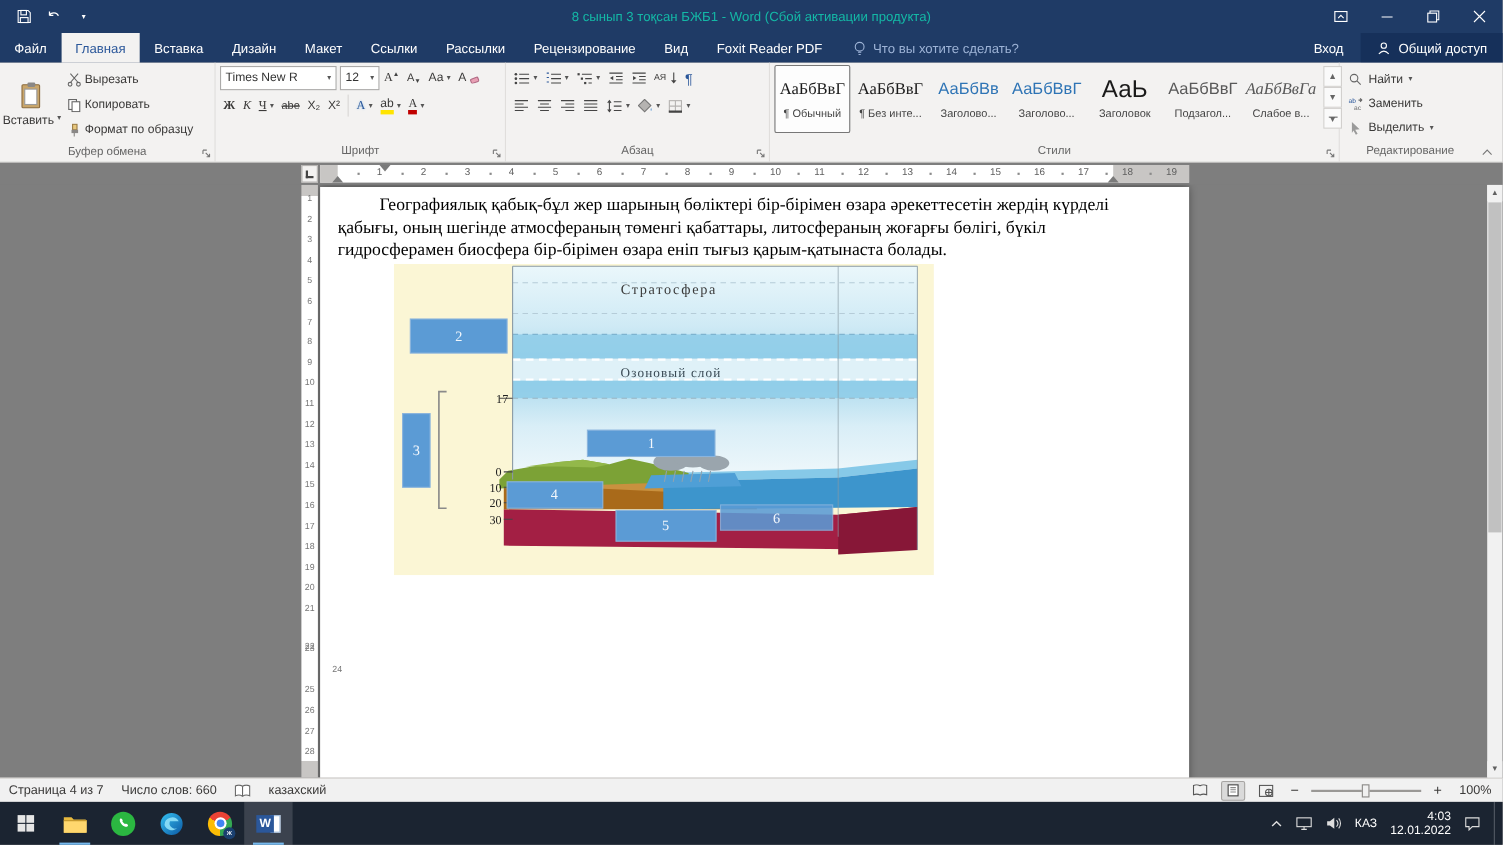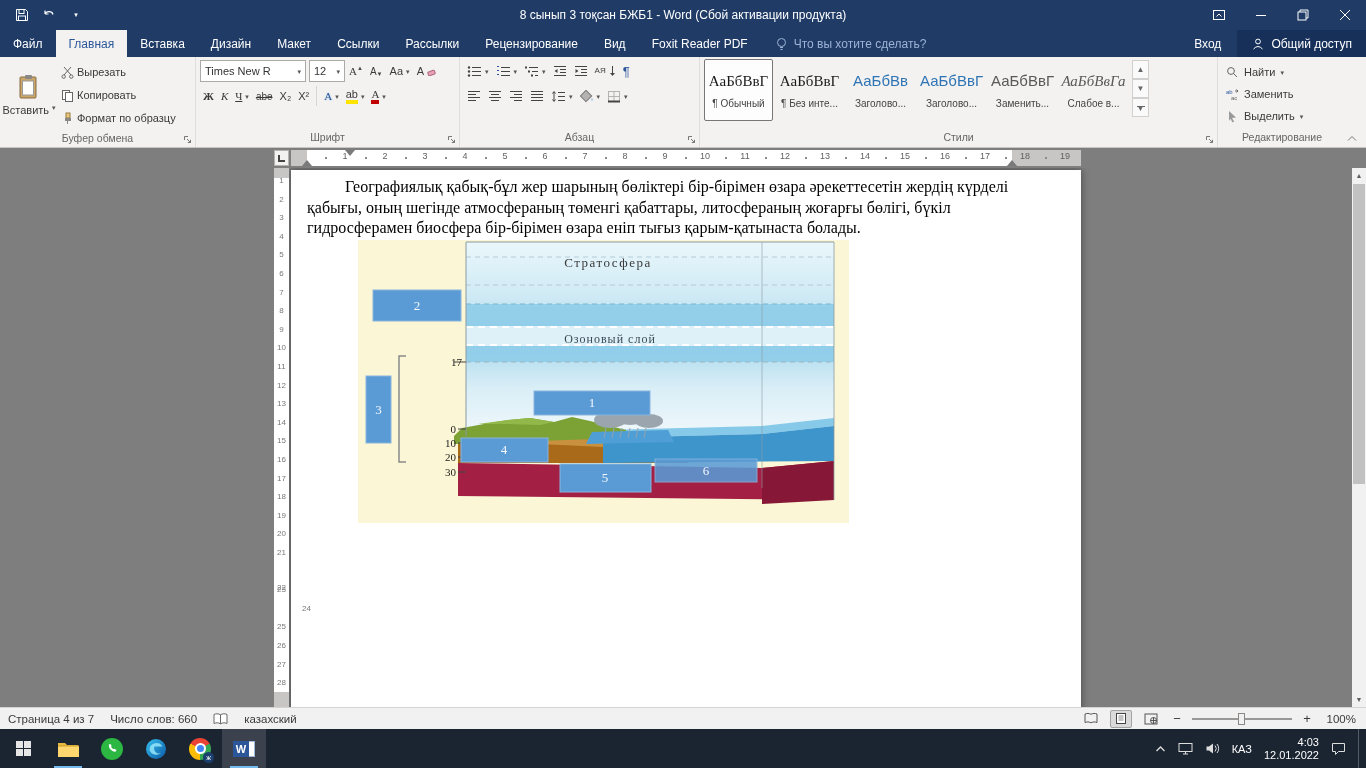--- a/index.html
+++ b/index.html
@@ -4,21 +4,21 @@
 <style>
 *{margin:0;padding:0;box-sizing:border-box}
 html,body{width:1366px;height:768px;overflow:hidden}
 body{font-family:"Liberation Sans","DejaVu Sans",sans-serif;font-size:12px;color:#333}
 .screen{position:absolute;top:0;left:0;width:1366px;height:768px;background:#7e7e7e}
 svg{display:block}
 
 .titlebar{position:absolute;top:0;left:0;right:0;height:30px;background:#1f3b66;display:flex;align-items:center;color:#fff}
 .qat{display:flex;align-items:center;gap:3px;padding-left:10px;z-index:2}
 .qbtn{width:24px;height:24px;display:flex;align-items:center;justify-content:center}
-.title-text{position:absolute;left:0;right:0;text-align:center;font-size:12px;white-space:nowrap;color:#ffffff}
+.title-text{position:absolute;left:0;right:0;text-align:center;font-size:12px;white-space:nowrap;color:#14b8a6}
 .winbtns{margin-left:auto;display:flex;z-index:2}
 .winbtn{width:42px;height:30px;display:flex;align-items:center;justify-content:center}
 
 .tabrow{position:absolute;top:30px;left:0;right:0;height:27px;background:#1f3b66;display:flex;align-items:stretch;color:#fff}
 #tabs-container{display:flex}
 .tab{display:flex;align-items:center;padding:0 13px;font-size:12px;white-space:nowrap}
 .tab.active{background:#f3f2f1;color:#2b579a}
 .tellme{display:flex;align-items:center;gap:6px;padding:0 14px;color:#9db3d6;white-space:nowrap}
 .tr-right{margin-left:auto;display:flex;align-items:center}
 .signin{padding:0 16px;white-space:nowrap}
@@ -432,22 +432,26 @@
             </div>
             <div class="style-item">
               <div class="style-sample" style="color: rgb(46, 116, 181);">АаБбВв</div>
               <div class="style-name">Заголово...</div>
             </div>
             <div class="style-item">
               <div class="style-sample" style="color: rgb(46, 116, 181);">АаБбВвГ</div>
               <div class="style-name">Заголово...</div>
             </div>
             <div class="style-item">
+              <div class="style-sample big">АаЬ</div>
+              <div class="style-name">Заголовок</div>
+            </div>
+            <div class="style-item">
               <div class="style-sample" style="color: rgb(89, 89, 89);">АаБбВвГ</div>
-              <div class="style-name">Заменить...</div>
+              <div class="style-name">Подзагол...</div>
             </div>
             <div class="style-item">
               <div class="style-sample italic" style="color: rgb(89, 89, 89);">АаБбВвГа</div>
               <div class="style-name">Слабое в...</div>
             </div>
           </div>
         <div class="gal-scroll">
           <span class="gal-btn">▲</span>
           <span class="gal-btn">▼</span>
           <span class="gal-btn" style="flex-direction:column;line-height:3px"><span style="width:8px;border-top:1px solid #666"></span>▼</span>

